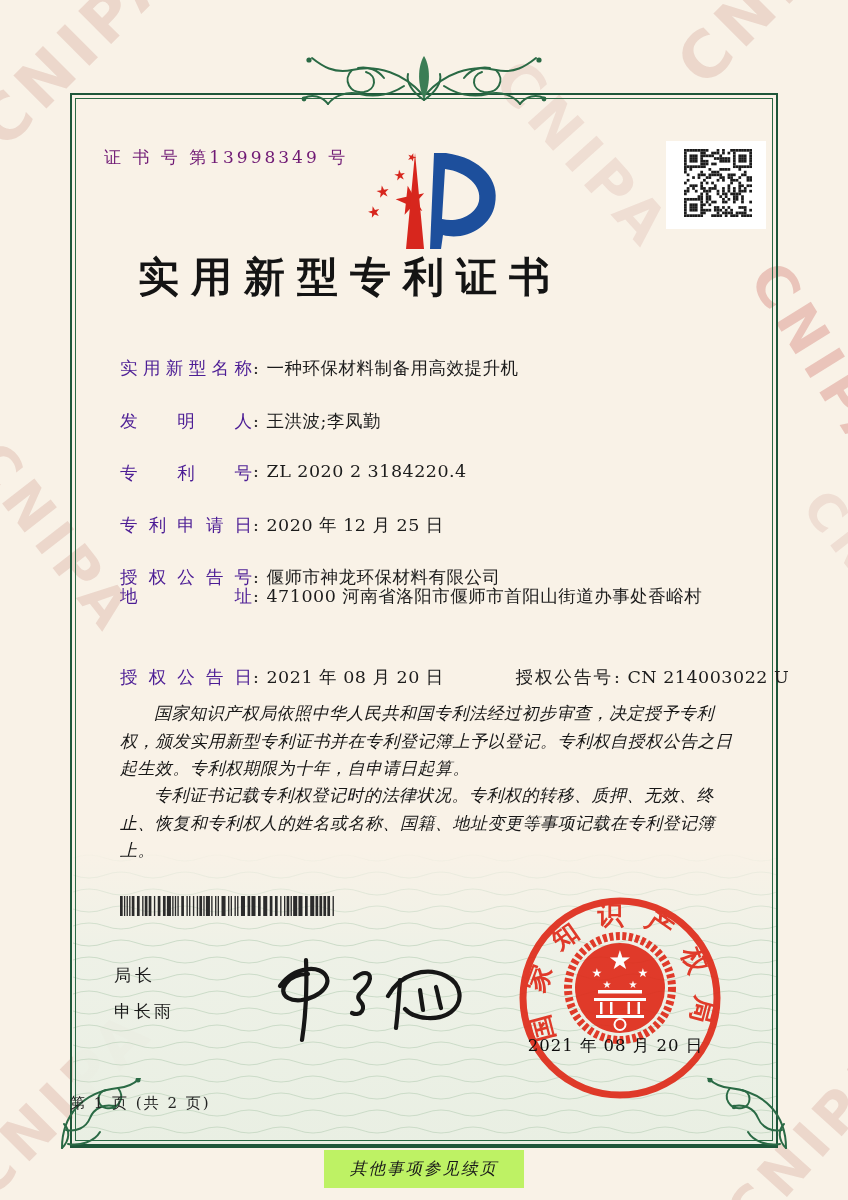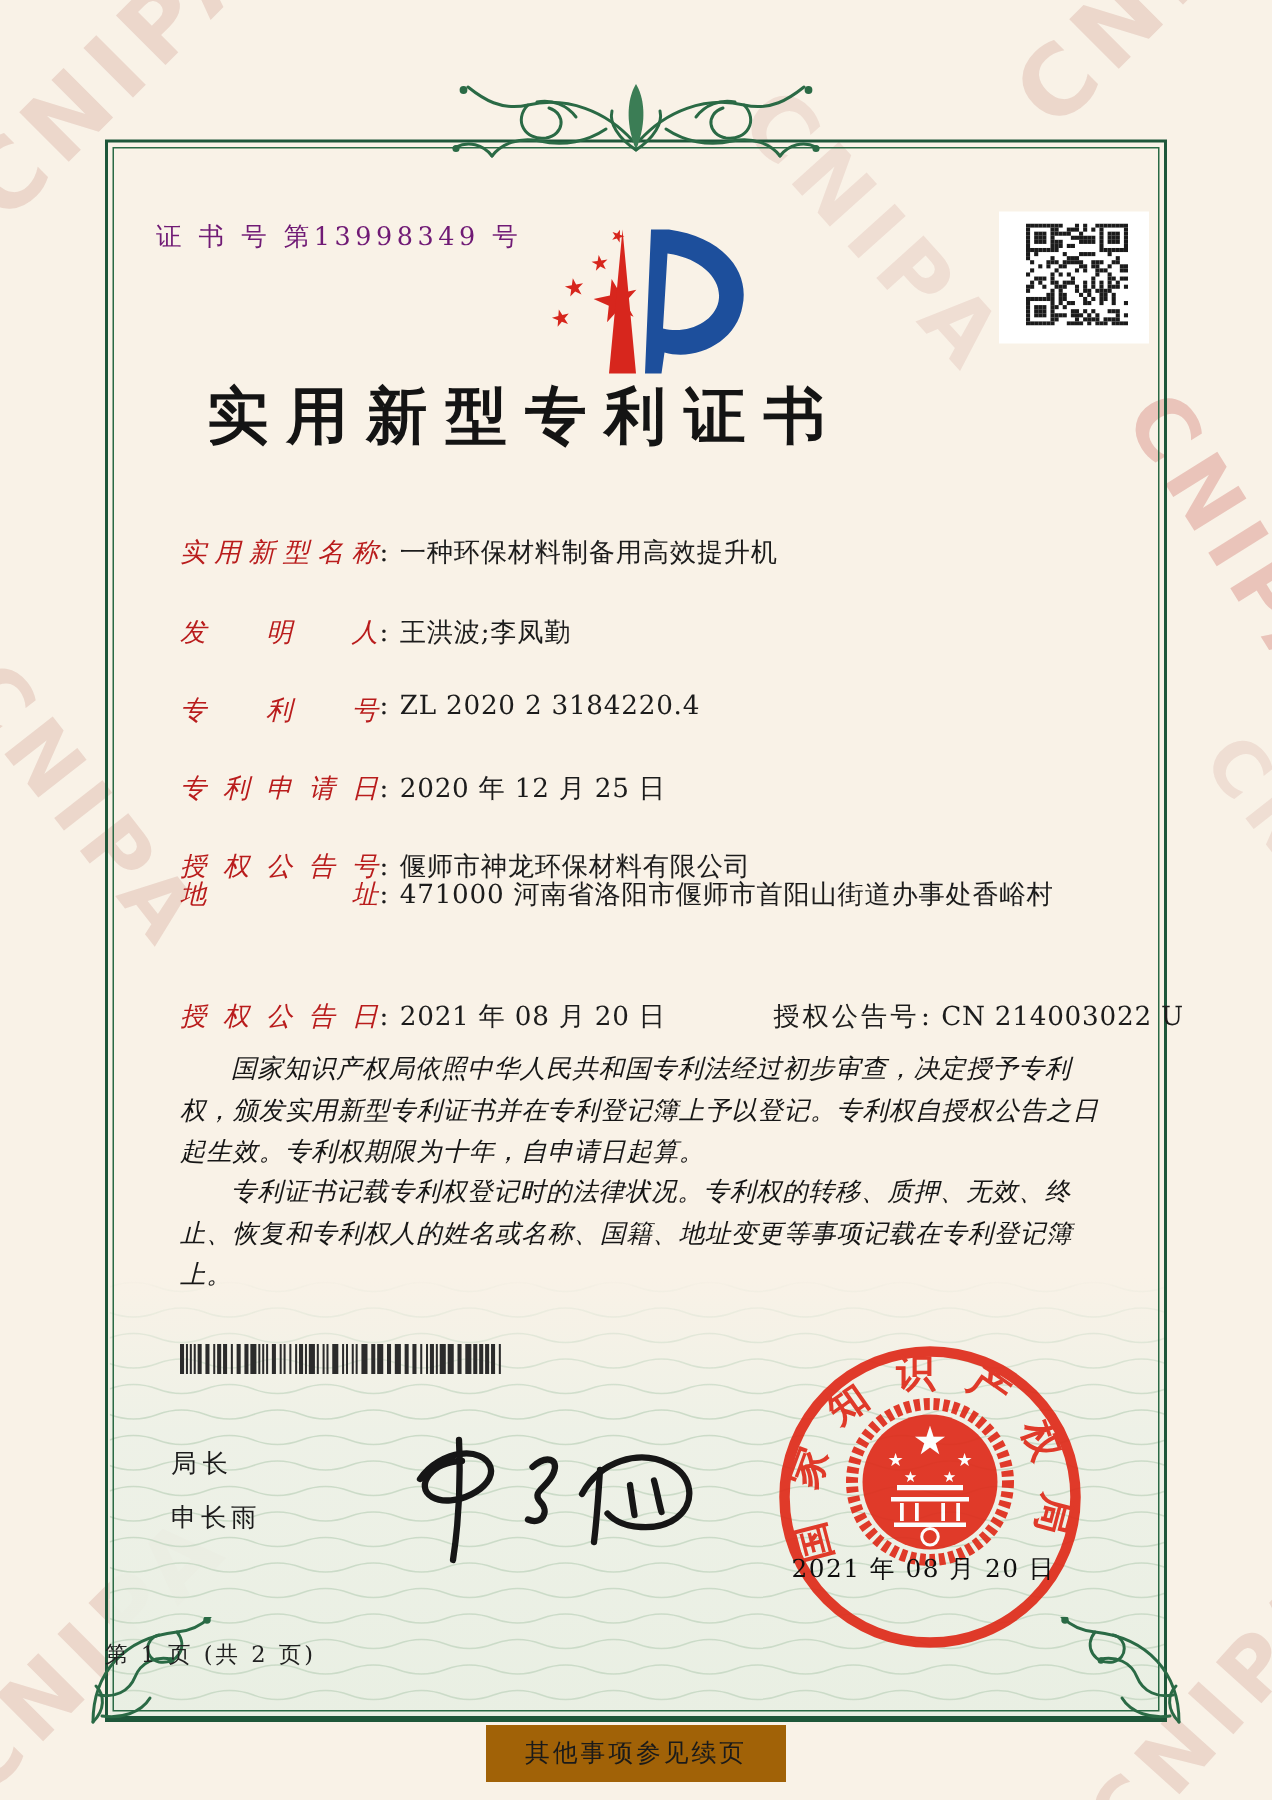--- a/index.html
+++ b/index.html
@@ -31,21 +31,21 @@
   }
   .qr-wrap{position:absolute;left:666px;top:141px;width:100px;height:88px;background:#fff;}
   .title{
     position:absolute;left:0;top:250px;width:700px;text-align:center;
     font-size:41px;font-weight:bold;letter-spacing:12px;color:#141414;
   }
   
   .frow{position:absolute;left:120px;font-size:17.5px;white-space:nowrap;}
   .flabel{
     display:inline-block;width:132px;text-align:justify;text-align-last:justify;
-    vertical-align:top;color:#b91c1c;font-style:italic;
+    vertical-align:top;color:#4c1d95;
   }
   .fcolon{display:inline-block;margin:0 2px 0 1px;}
   .fvalue{letter-spacing:.5px;color:#1c1c1c;}
   .flabel2{display:inline-block;margin-left:66px;letter-spacing:2px;}
   
   .body-par{
     position:absolute;left:120px;width:622px;font-size:17px;line-height:1.62;
     text-indent:2em;font-style:italic;letter-spacing:.5px;color:#161616;
   }
   
@@ -54,21 +54,21 @@
   .seal-date{
     position:absolute;left:523px;top:1035px;width:185px;text-align:center;
     font-size:16.5px;letter-spacing:1px;color:#0e0e0e;z-index:6;
   }
   .page-info{
     position:absolute;left:70px;top:1094px;width:708px;text-align:left;
     font-size:15px;letter-spacing:2px;color:#222;
   }
   .cont-note{
     position:absolute;left:50%;top:1150px;transform:translateX(-50%);
-    background:#a16207;padding:8px 26px;font-size:16.5px;
+    background:#bef264;padding:8px 26px;font-size:16.5px;font-style:italic;
     letter-spacing:2px;color:#1a1a1a;
   }
   svg{display:block;}
 </style>
 </head>
 <body>
 
 <div class="wm" style="left:-48px;top:10px;font-size:64px;transform:rotate(-45deg);">CNIPA</div>
 <div class="wm" style="left:652px;top:-52px;font-size:64px;transform:rotate(-45deg);">CNIPA</div>
 <div class="wm" style="left:468px;top:120px;font-size:58px;transform:rotate(48deg);color:rgba(205,152,140,.22);">CNIPA</div>

